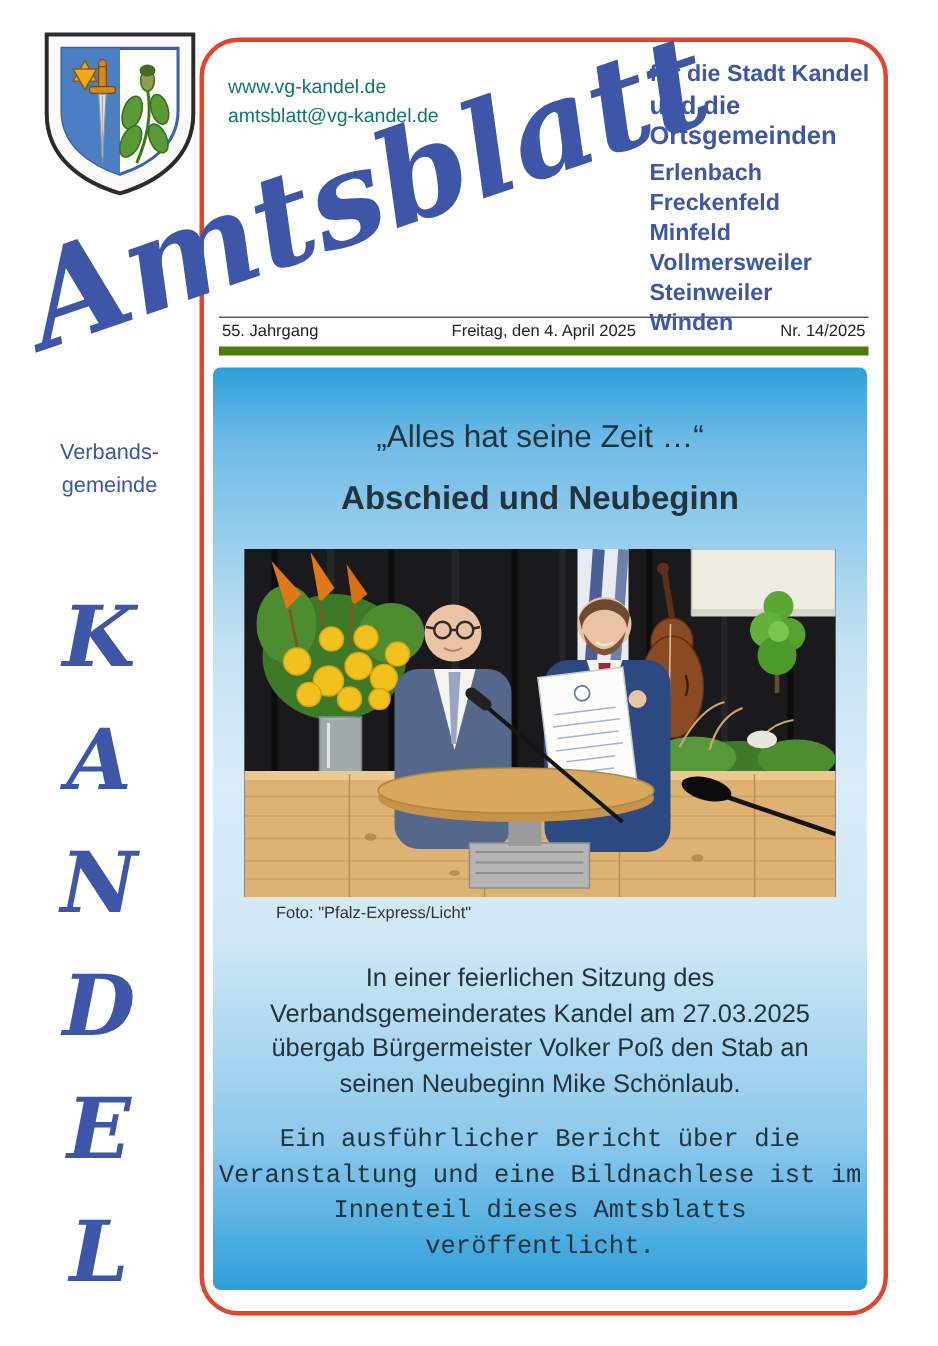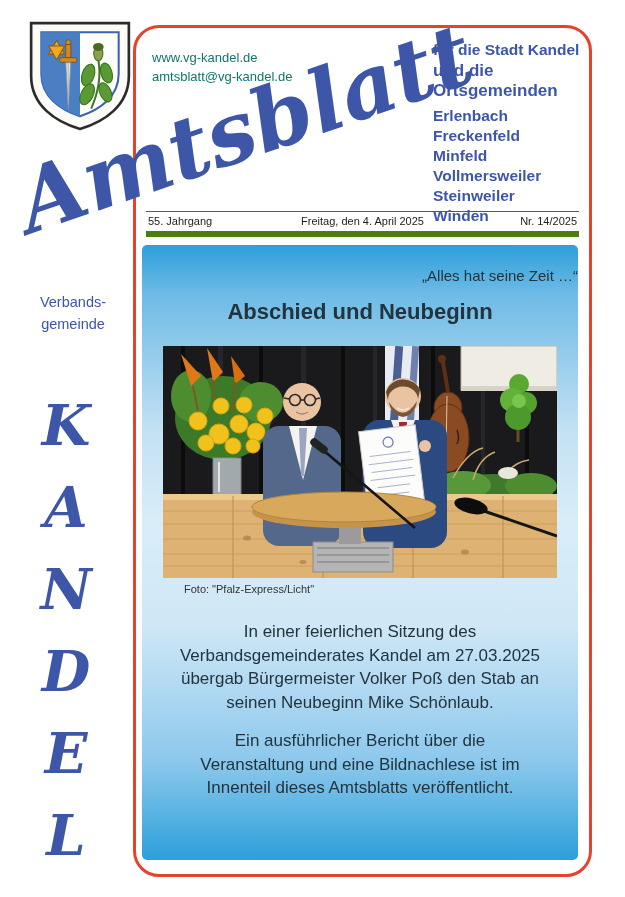--- a/index.html
+++ b/index.html
@@ -56,26 +56,26 @@
   .issue-bar .r { flex:1; text-align:right; }
 
   
   .content-box {
     position:absolute; left:6px; top:217px; width:436px; height:615px;
     border-radius:5px; text-align:center; color:#22343e;
     background:linear-gradient(180deg,
       #2d9fda 0%, #6ebbe6 8%, #c3e1f3 30%, #d9edf9 45%,
       #cfe7f6 62%, #8cc8ec 84%, #3ea7dd 97%, #2d9fda 100%);
   }
-  .quote    { margin:0; padding-top:22px; font-size:15px; font-weight:400;text-align:right; }
+  .quote    { margin:0; padding-top:35px; font-size:21px; font-weight:400; }
   .headline { margin:15px 0 0; font-size:22px; font-weight:700; }
   .photo    { display:block; margin:21px auto 0; background:#111; }
   .caption  { text-align:left; margin:5px 0 0 42px; font-size:11px; color:#333; }
   .para     { font-size:17px; line-height:23.5px; margin:25px auto 0; }
-  .para.p2  { margin-top:15px; }
+  .para.p2  { margin-top:15px;font-family:Liberation Mono, monospace; }
   .para .line { display:block; }
 </style>
 </head>
 <body>
 
 <div class="page">
 
   <svg class="coa" width="106" height="114" viewBox="0 0 104 112">
     <path d="M4,4 H100 V56 C100,85 76,101 52,108 C28,101 4,85 4,56 Z" fill="#fbfaf6" stroke="#2b2b2b" stroke-width="2.6"></path>
     <path d="M14,13 H90 V54 C90,76 72,89 52,95.5 C32,89 14,76 14,54 Z" fill="#fdfdfa" stroke="#3a63b0" stroke-width="2"></path>

